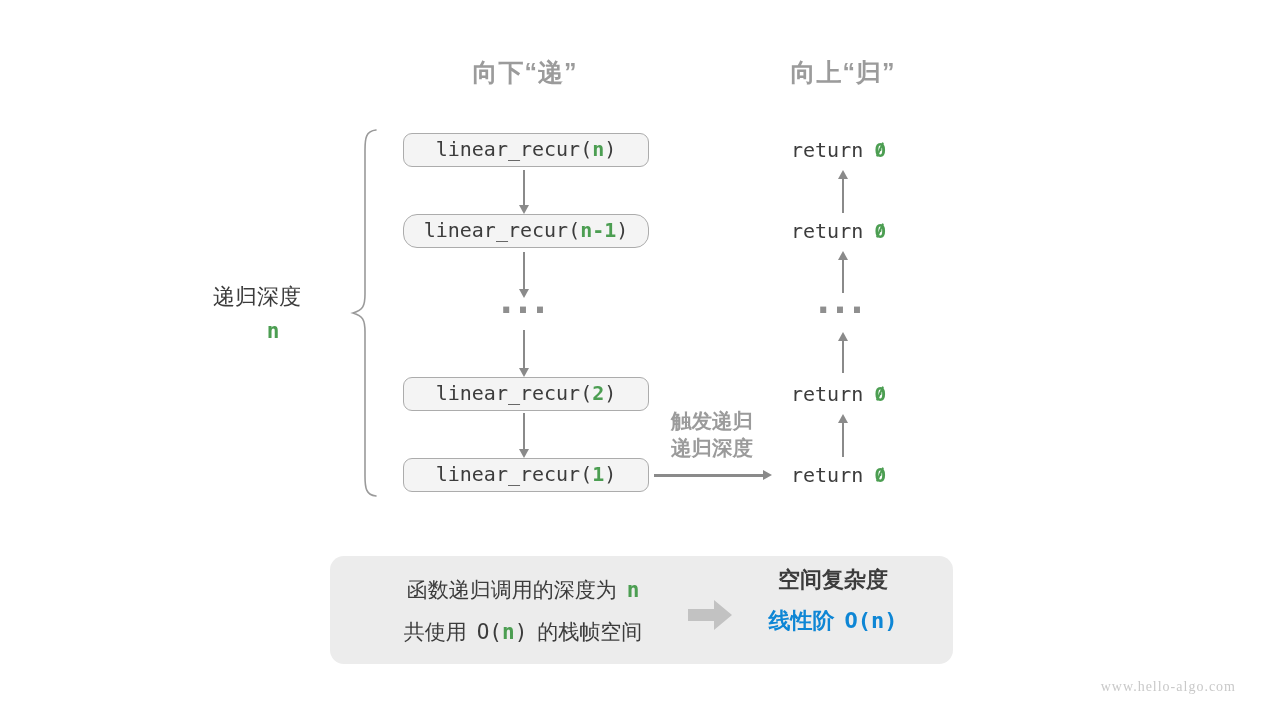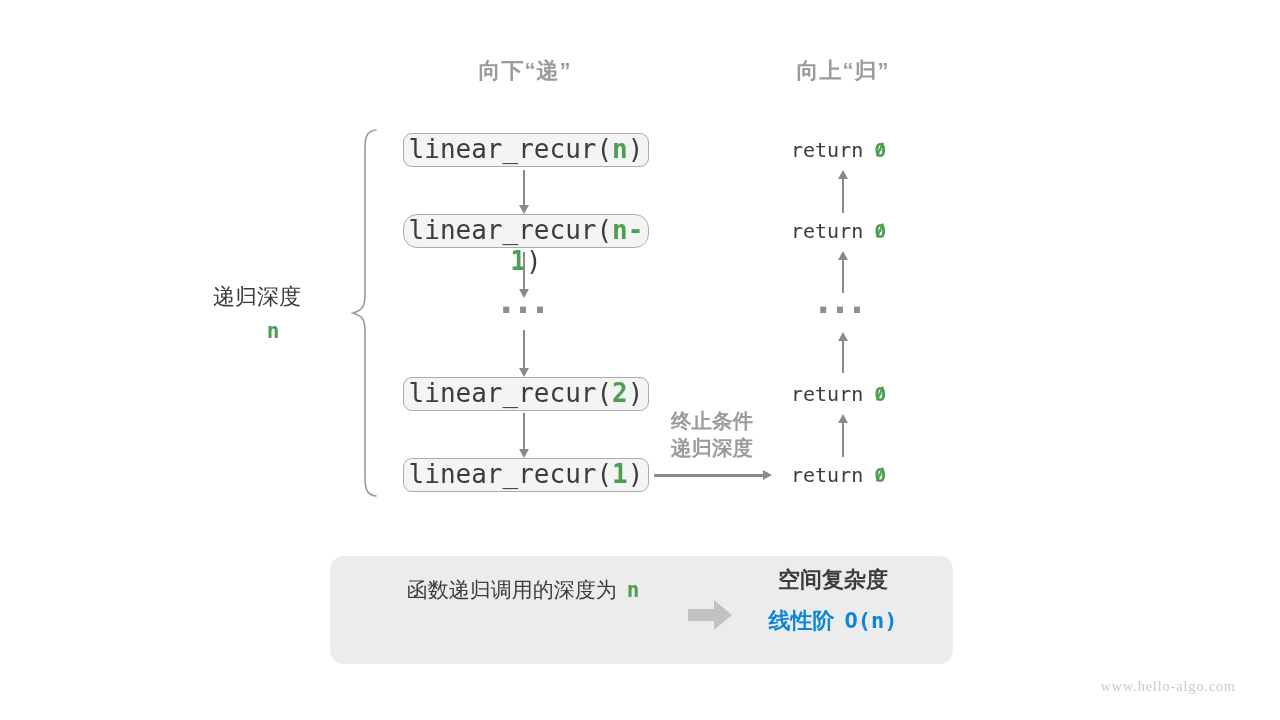--- a/index.html
+++ b/index.html
@@ -8,30 +8,30 @@
     font-family:"Liberation Sans","DejaVu Sans",sans-serif;
     -webkit-font-smoothing:antialiased;
   }
   .stage{position:relative;width:1280px;height:720px;background:#ffffff;}
   .mono{font-family:"DejaVu Sans Mono","Liberation Mono",monospace;}
   .green{color:var(--green);font-weight:bold;}
 
   
   .col-header{
     position:absolute;top:56px;width:200px;text-align:center;
-    font-size:22px;font-weight:bold;color:var(--gray_text);letter-spacing:1px;
+    font-size:25px;font-weight:bold;color:var(--gray_text);letter-spacing:1px;
   }
   .hdr-down{left:425px;}
   .hdr-up{left:743px;}
 
   
   .call-box{
     position:absolute;left:403px;width:246px;height:34px;box-sizing:border-box;
     background:var(--box_fill);border:1.5px solid var(--box_border);border-radius:9px;
-    text-align:center;font-size:26px;line-height:31px;color:var(--dark_text);
+    text-align:center;font-size:20px;line-height:31px;color:var(--dark_text);
     font-family:"DejaVu Sans Mono","Liberation Mono",monospace;
   }
   .box-1{top:133px;} .box-2{top:214px;border-radius:14px;} .box-3{top:377px;} .box-4{top:458px;}
 
   
   .ellipsis{
     position:absolute;width:100px;text-align:center;color:#8f8f8f;
     font-size:34px;font-weight:bold;letter-spacing:4px;line-height:20px;
     font-family:"DejaVu Sans","Liberation Sans",sans-serif;
   }
@@ -128,33 +128,34 @@
   <div class="arr-v arr-down d2"></div>
   <div class="arr-v arr-down d3"></div>
   <div class="arr-v arr-down d4"></div>
 
   <div class="arr-v arr-up u1"></div>
   <div class="arr-v arr-up u2"></div>
   <div class="arr-v arr-up u3"></div>
   <div class="arr-v arr-up u4"></div>
 
   <div class="term-note">
-    <div>终止条件</div>
+    <div>触发递归</div>
     <div>递归深度</div>
   </div>
   <div class="arr-h base-arrow"></div>
 
   <div class="ret-row r1"><span>return</span><span class="sz green">0</span></div>
   <div class="ret-row r2"><span>return</span><span class="sz green">0</span></div>
   <div class="ret-row r3"><span>return</span><span class="sz green">0</span></div>
   <div class="ret-row r4"><span>return</span><span class="sz green">0</span></div>
 
   <div class="panel">
     <div class="sum-left">
       <div><span>函数递归调用的深度为</span><span class="mono green gap-l">n</span></div>
+      <div><span>共使用</span><span class="mono gap-l">O(</span><span class="mono green">n</span><span class="mono">)</span><span class="gap-l">的栈帧空间</span></div>
     </div>
     <div class="block-arrow"></div>
     <div class="sum-right">
       <div class="sum-title">空间复杂度</div>
       <div class="sum-order"><span>线性阶</span><span class="mono gap-l">O(n)</span></div>
     </div>
   </div>
 
   <div class="watermark">www.hello-algo.com</div>
 

